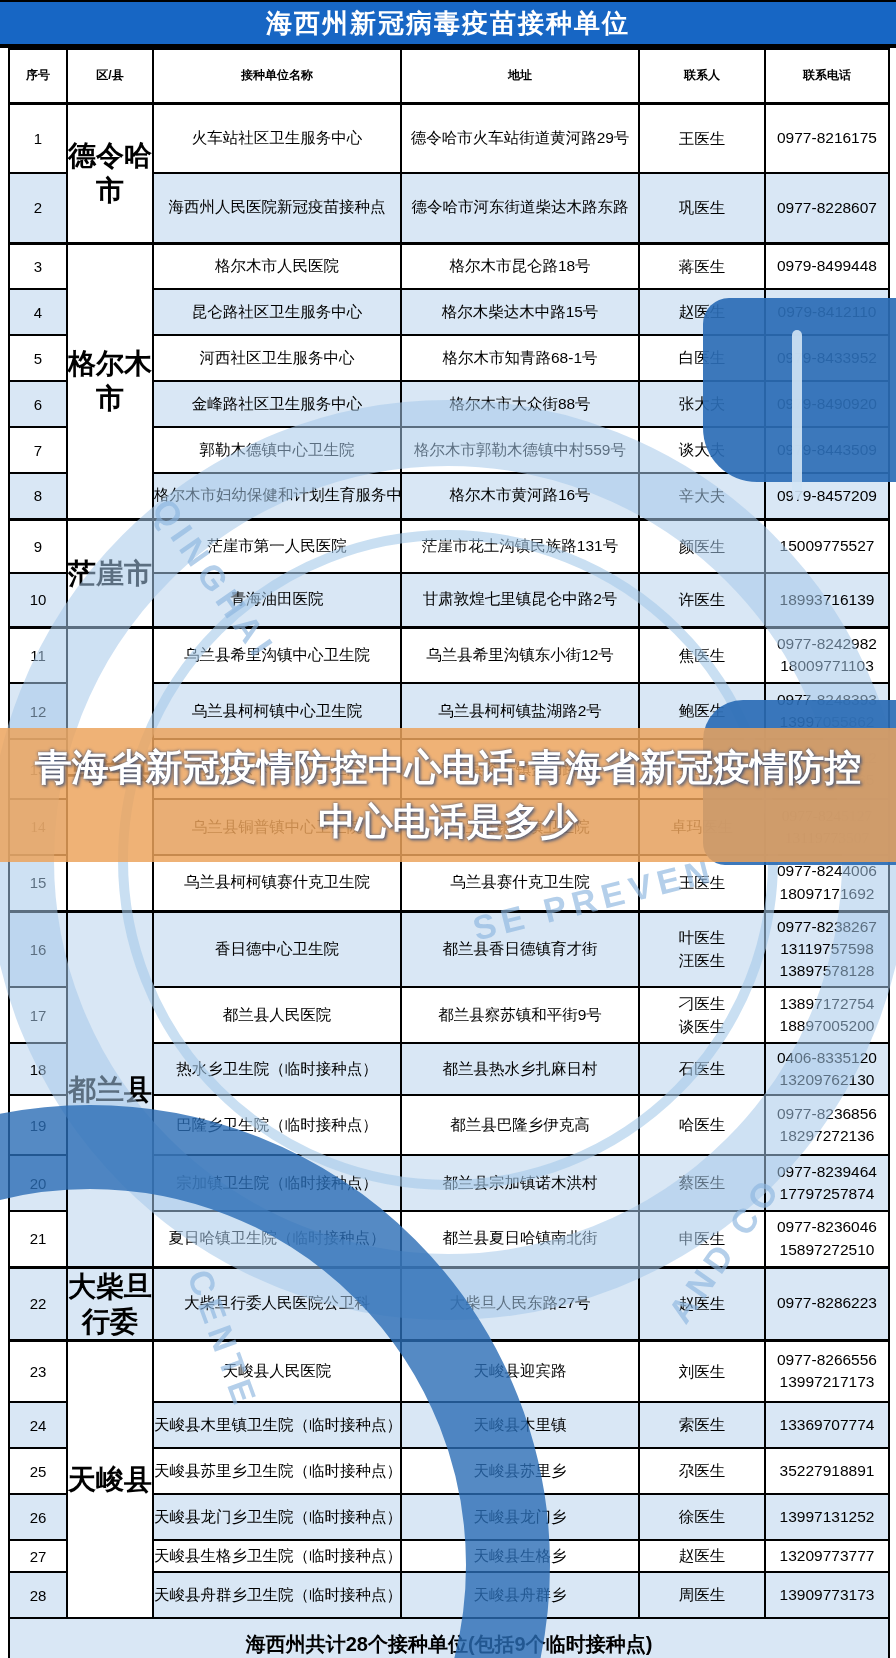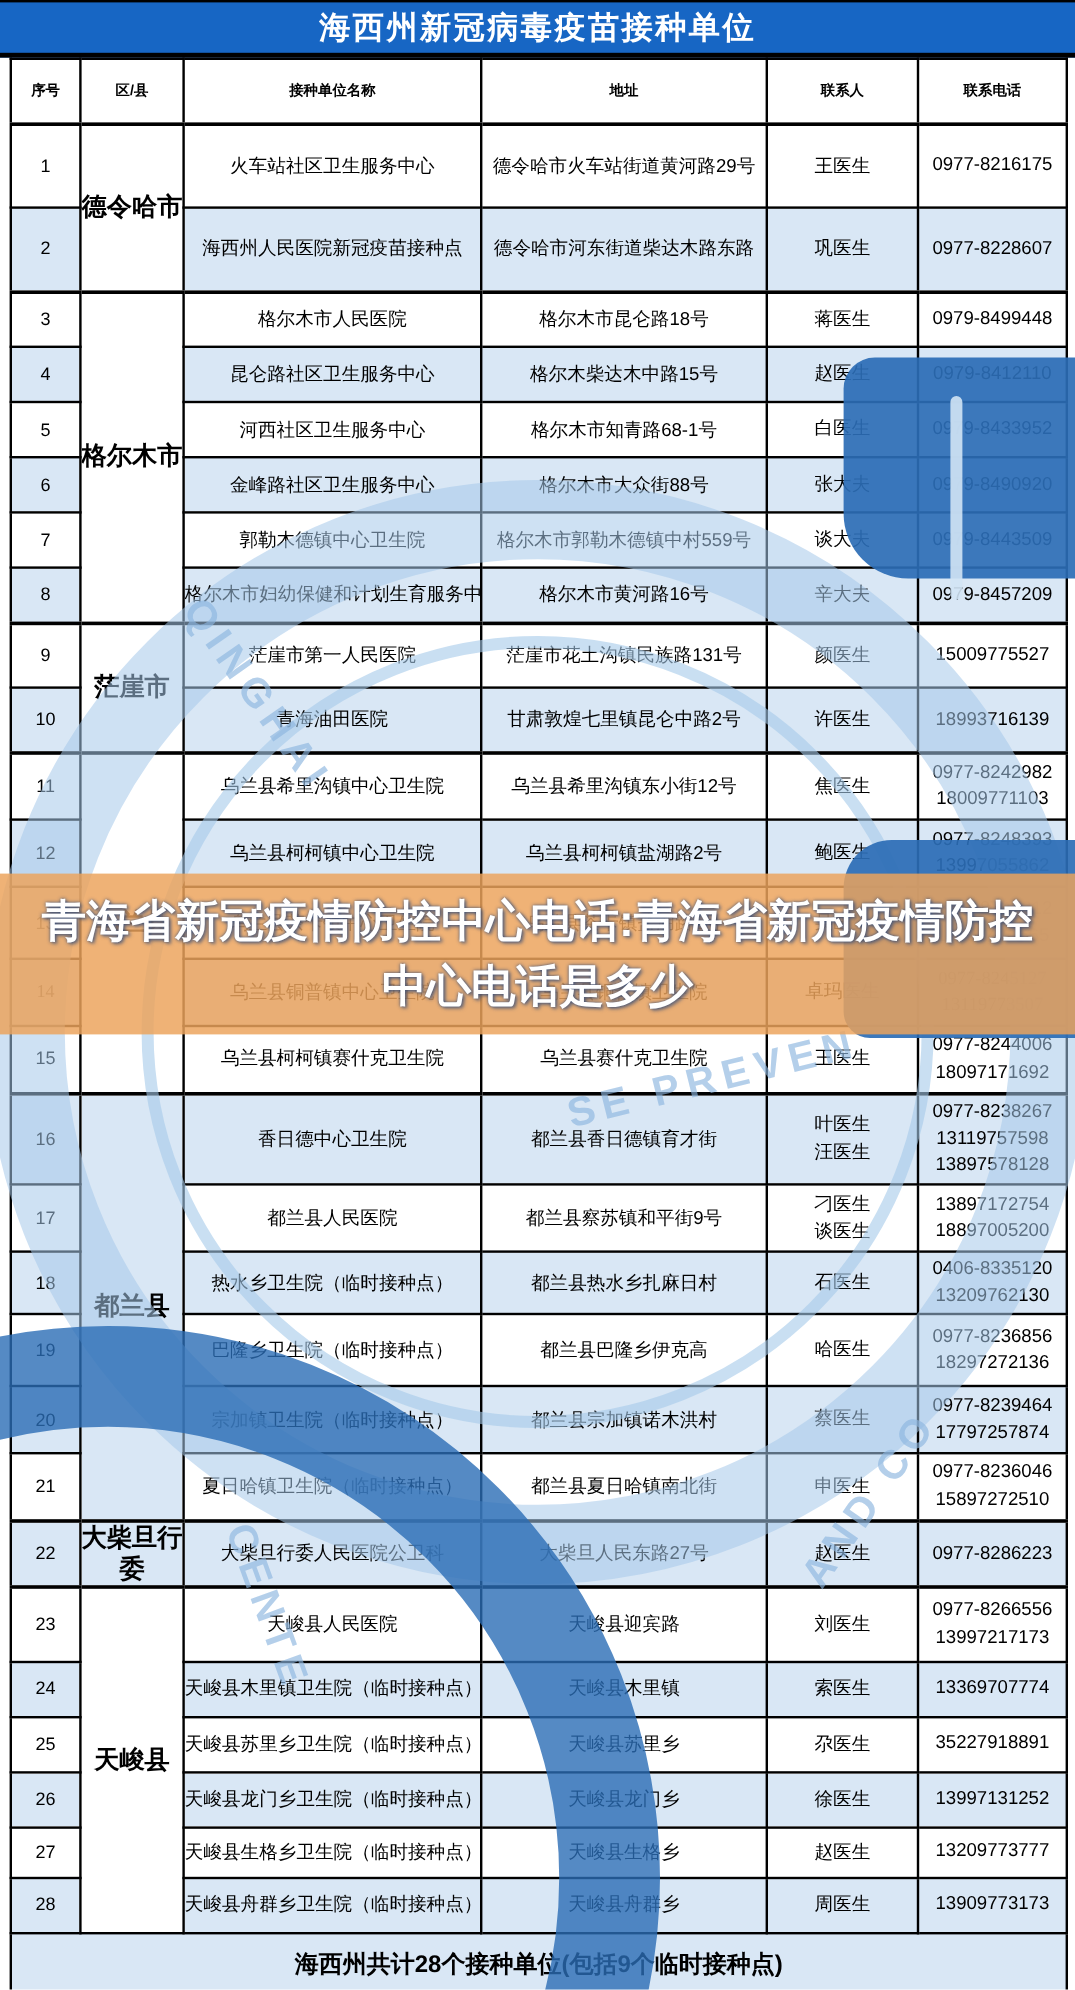--- a/index.html
+++ b/index.html
@@ -17,21 +17,21 @@
   table.units {
     width:880px; margin:0 8px; border-collapse:collapse; table-layout:fixed;
     position:relative; z-index:1;
   }
   table.units th, table.units td {
     border:2px solid #000; text-align:center; vertical-align:middle;
     color:#000; overflow:hidden;
   }
   table.units thead th { height:54px; font-size:12px; font-weight:bold; background:#fff; }
   td.c-no    { font-size:15px; }
-  td.c-dist  { font-size:21px; font-weight:bold; line-height:1.25; }
+  td.c-dist  { font-size:28px; font-weight:bold; line-height:1.25; }
   td.c-name  { font-size:15.5px; white-space:nowrap; }
   td.c-addr  { font-size:15.5px; white-space:nowrap; }
   td.c-cont  { font-size:15.5px; white-space:pre-line; line-height:1.5; }
   td.c-tel   { font-size:15.5px; white-space:pre-line; line-height:1.45; }
   tr.alt td  { background:#d9e7f5; }
   tr.plain td{ background:#ffffff; }
   tr.grp-start td { border-top:3px solid #000; }
   td.footer-cell {
     height:52px; background:#d9e7f5; font-size:20px; font-weight:bold;
     border-bottom:4px solid #000;
@@ -299,21 +299,21 @@
         <td class="c-cont">尕医生</td>
         <td class="c-tel">35227918891</td>
       </tr>
       <tr class="alt" style="height: 46px;">
         <td class="c-no">26</td>
         <td class="c-name">天峻县龙门乡卫生院（临时接种点）</td>
         <td class="c-addr">天峻县龙门乡</td>
         <td class="c-cont">徐医生</td>
         <td class="c-tel">13997131252</td>
       </tr>
-      <tr class="plain" style="height: 42px;">
+      <tr class="plain" style="height: 32px;">
         <td class="c-no">27</td>
         <td class="c-name">天峻县生格乡卫生院（临时接种点）</td>
         <td class="c-addr">天峻县生格乡</td>
         <td class="c-cont">赵医生</td>
         <td class="c-tel">13209773777</td>
       </tr>
       <tr class="alt" style="height: 46px;">
         <td class="c-no">28</td>
         <td class="c-name">天峻县舟群乡卫生院（临时接种点）</td>
         <td class="c-addr">天峻县舟群乡</td>

